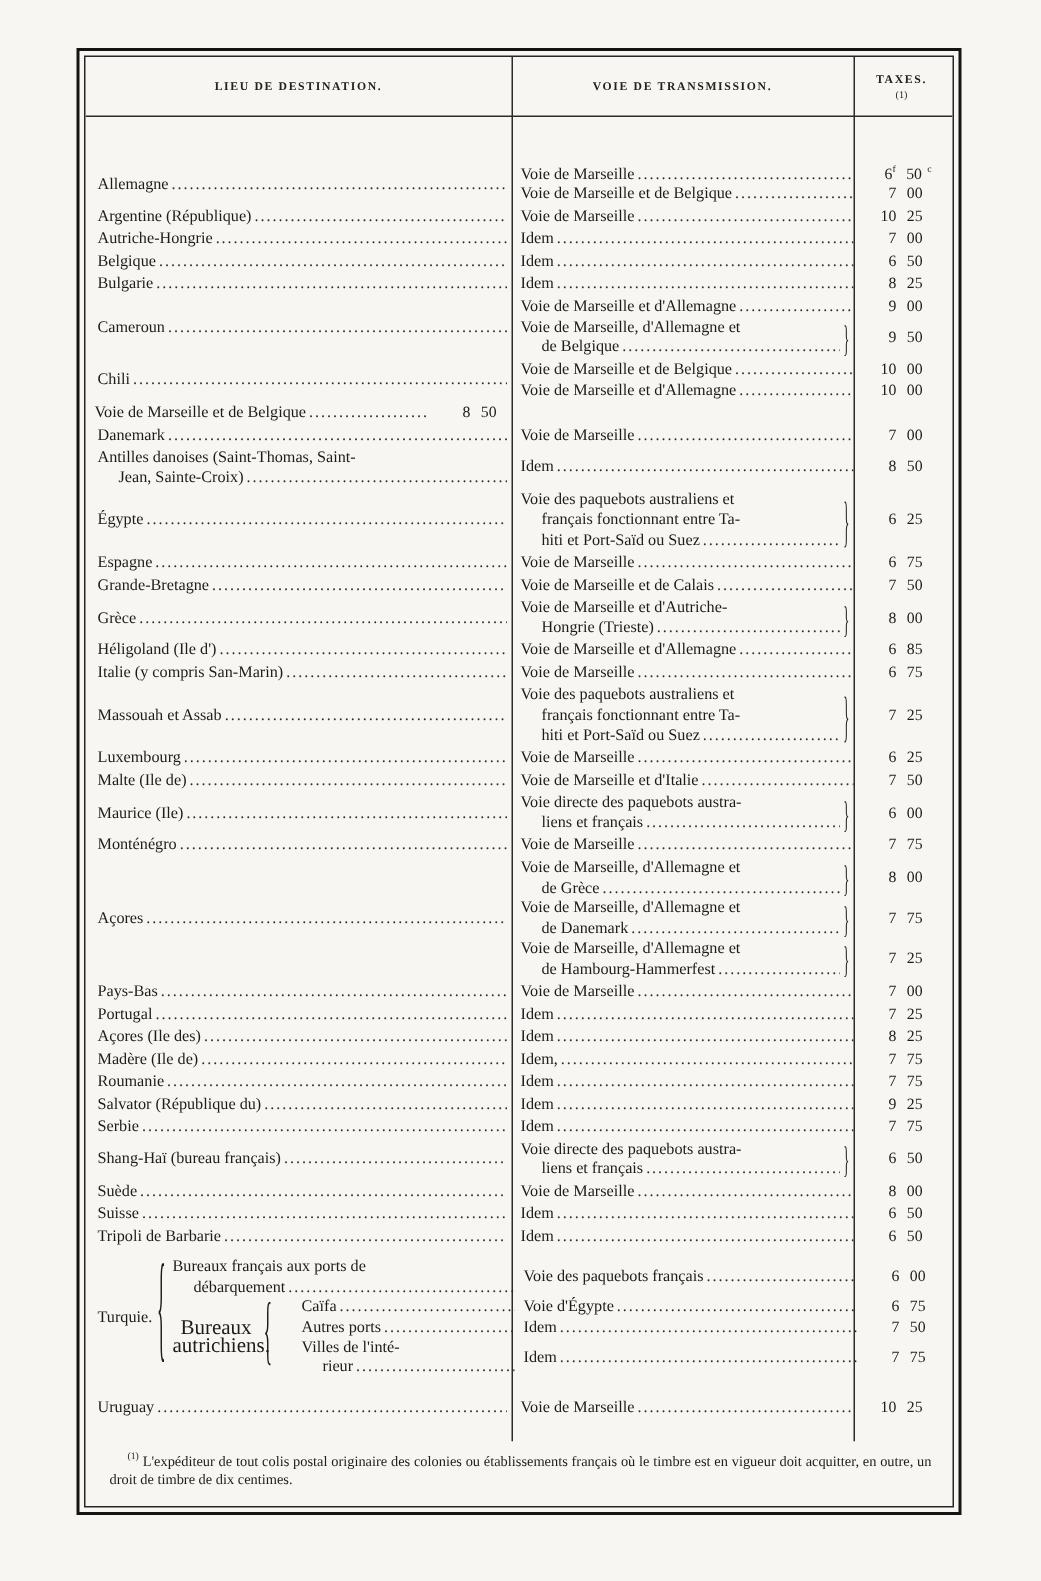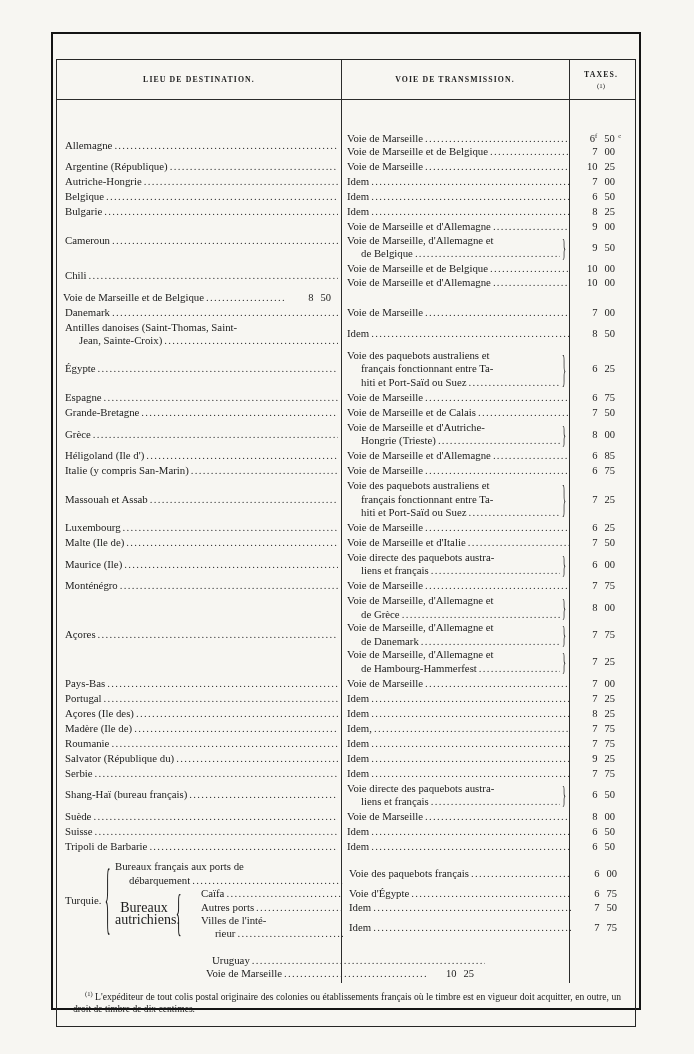--- a/index.html
+++ b/index.html
@@ -11,21 +11,21 @@
     color:#1c1c1c;
     position:relative;
     overflow:hidden;
   }
   .frame{
     position:absolute;left:51px;top:32px;width:590px;height:978px;
     border:2.5px solid #141414;padding:3px;background:#f7f6f2;
   }
   .inner{
     border:1px solid #262626;height:100%;
-    display:flex;flex-direction:column;margin-top:22px;
+    display:flex;flex-direction:column;
   }
   .grid{position:relative;flex:1;overflow:hidden;}
   .vline{position:absolute;top:0;bottom:0;width:1px;background:#2b2b2b;}
   .v1{left:284px;} .v2{left:512px;}
 
   .thead{display:flex;height:40px;border-bottom:1px solid #2b2b2b;align-items:center;}
   .th{font-size:7.8px;letter-spacing:1.1px;text-align:center;color:#222;font-weight:bold;}
   .th1{width:284px;} .th2{width:228px;} .th3{width:64px;line-height:9px;}
   .thnote{font-size:6.8px;letter-spacing:0;font-weight:normal;margin-top:2px;}
 
@@ -902,21 +902,21 @@
                           <span class="leader"></span>
                         </div>
                       </div>
                       <div class="taxe"><span class="fr">7</span><span class="ct">75</span></div>
                     </div>
                   </div>
                 </div>
               </div>
             </div>
           </div>
-          <div class="entry" style="margin-top: 13px; flex-direction: column;">
+          <div class="entry" style="margin-top: 13px;">
             <div class="dest">
               <div class="line">
                 <span class="t">Uruguay</span>
                 <span class="leader"></span>
               </div>
             </div>
             <div class="pairs">
               <div class="pair">
                 <div class="voie">
                   <div class="line">

